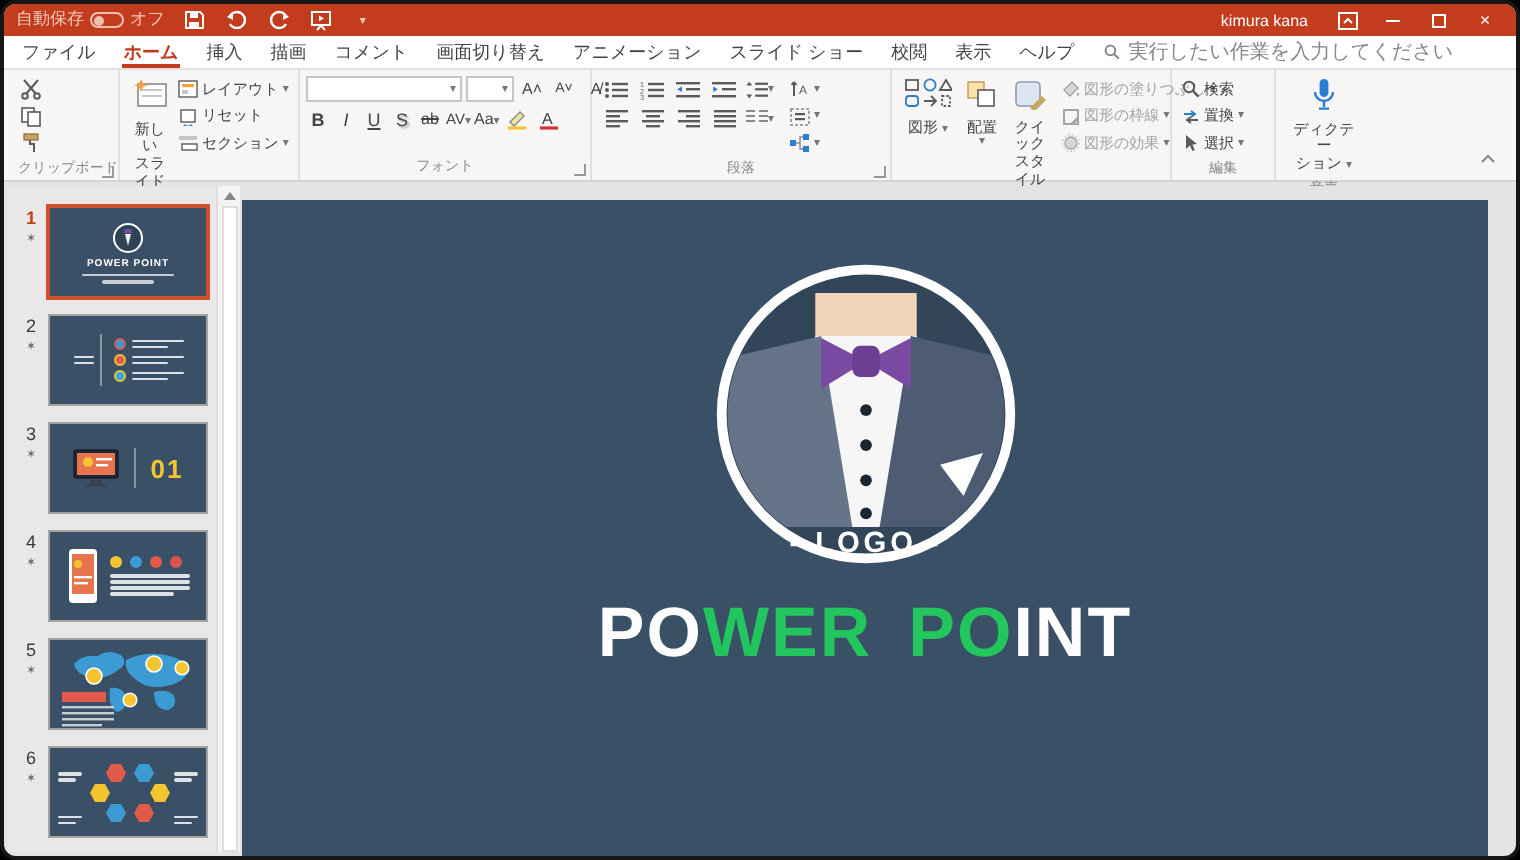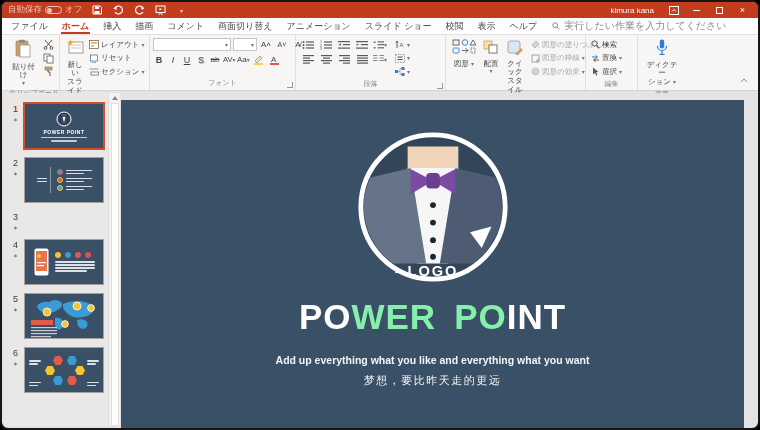--- a/index.html
+++ b/index.html
@@ -60,21 +60,21 @@
   .thumb{width:80px; height:46px; background:#3A5066; border:1px solid #A3A2A1; position:relative; overflow:hidden;}
   .thumb.sel{outline:2px solid #D0502E; outline-offset:-1px;}
   .vscroll{width:12px; background:#F4F3F2; border-left:1px solid #E0DEDC; display:flex; flex-direction:column; align-items:center;}
   .vs-up{width:10px; height:9px; display:flex; align-items:center; justify-content:center;}
   .vs-up::after{content:""; border-left:3px solid transparent; border-right:3px solid transparent; border-bottom:4px solid #8a8886;}
   .vs-thumb{width:8px; flex:1; background:#fff; border:1px solid #E0DEDC; margin:1px 0 0;}
   .canvas{flex:1; position:relative; background:#E4E3E2;}
   .slide{position:absolute; left:1px; top:7px; width:623px; height:335px; background:#3A5066; overflow:hidden;}
   .logo-wrap{position:absolute; top:29px; left:50%; transform:translateX(-50%);}
   .slide-title{position:absolute; top:197px; left:0; right:0; text-align:center; font-size:35px; font-weight:bold; letter-spacing:1px; white-space:nowrap;}
-  .tp-w{color:#FDFDFD;} .tp-g{color:#86efac;}
+  .tp-w{color:#FDFDFD;} .tp-g{color:#22c55e;}
   .wordgap{display:inline-block; width:18px;}
   .slide-sub-en{position:absolute; top:254px; left:0; right:0; text-align:center; font-size:10.5px; font-weight:bold; color:#F4F4F4;}
   .slide-sub-cn{position:absolute; top:273px; left:0; right:0; text-align:center; font-size:11px; color:#F4F4F4; letter-spacing:1.5px;}
   
   .mini-center{position:absolute; inset:0; display:flex; flex-direction:column; align-items:center; justify-content:center;}
   .m-title{font-size:5px; font-weight:bold; color:#fff; letter-spacing:.5px; margin-top:2px;}
   .m-bar{background:#C8CDD4; height:1.5px; border-radius:1px; margin-top:2px;}
   .m-row{display:flex; align-items:center; gap:3px; margin:2px 0;}
   .m-dot{width:6px; height:6px; border-radius:50%;}
   .m-lines{display:flex; flex-direction:column; gap:1.5px;}
@@ -161,31 +161,20 @@
           <line x1="5" y1="5" x2="7.4" y2="7.4" stroke="#8a8886" stroke-width="1"></line>
         </svg>
       <span>実行したい作業を入力してください</span>
     </span>
   </div>
 
   <div class="ribbon">
 
     <div class="rgroup" style="width:56px;">
       <div class="rgroup-body">
-        <div class="bigbtn">
-          <span class="bic">
-            <svg width="17" height="19" viewBox="0 0 17 19">
-                <rect x="1" y="2" width="12" height="15" rx="1" fill="#C9A469" stroke="#9a7b43" stroke-width=".6"></rect>
-                <rect x="4" y="0.8" width="6" height="3" rx="1" fill="#8a8886"></rect>
-                <rect x="5" y="6" width="10" height="12" fill="#fff" stroke="#8a8886" stroke-width=".7"></rect>
-              </svg>
-          </span>
-          <span>貼り付け</span>
-          <span class="caret">▾</span>
-        </div>
         <div class="smallcol">
           <span class="sbtn">
             <svg width="11" height="11" viewBox="0 0 11 11">
                 <line x1="2" y1="1" x2="8" y2="8" stroke="#5a5a5a" stroke-width="1"></line>
                 <line x1="9" y1="1" x2="3" y2="8" stroke="#5a5a5a" stroke-width="1"></line>
                 <circle cx="2.5" cy="9" r="1.4" fill="none" stroke="#5a5a5a"></circle>
                 <circle cx="8.5" cy="9" r="1.4" fill="none" stroke="#5a5a5a"></circle>
               </svg>
           </span>
           <span class="sbtn">
@@ -622,20 +611,35 @@
             </div>
           </div>
         </div>
       </div>
 
       <div class="thumb-row">
         <div class="thumb-meta">
           <span class="tnum">3</span>
           <span class="tstar">✶</span>
         </div>
+        <div class="thumb">
+          <div class="mini-center" style="flex-direction:row; gap:7px;">
+            <svg width="24" height="20" viewBox="0 0 24 20">
+                <rect x="1" y="1" width="22" height="14" rx="1" fill="#1E2B38" stroke="#111" stroke-width=".5"></rect>
+                <rect x="2.5" y="2.5" width="19" height="11" fill="#E8734F"></rect>
+                <circle cx="8" cy="7" r="2.5" fill="#F5C431"></circle>
+                <rect x="12" y="5" width="8" height="1.2" fill="#fff"></rect>
+                <rect x="12" y="8" width="6" height="1.2" fill="#fff"></rect>
+                <rect x="9" y="16" width="6" height="2" fill="#34424F"></rect>
+                <rect x="7" y="18" width="10" height="1.2" fill="#34424F"></rect>
+              </svg>
+            <div class="m-vline" style="height:20px;"></div>
+            <span class="m-num">01</span>
+          </div>
+        </div>
       </div>
 
       <div class="thumb-row">
         <div class="thumb-meta">
           <span class="tnum">4</span>
           <span class="tstar">✶</span>
         </div>
         <div class="thumb">
           <div class="mini-center" style="flex-direction:row; gap:6px;">
             <svg width="15" height="28" viewBox="0 0 15 28">
@@ -753,18 +757,16 @@
                   <circle cx="80" cy="131" r="3"></circle>
               </g>
             </g>
             <text x="80" y="151" text-anchor="middle" font-size="15" font-weight="bold" letter-spacing="2" fill="#FFFFFF" font-family="Liberation Sans, sans-serif" id="logo-text-svg">- LOGO -</text>
           </svg>
         </div>
 
         <div class="slide-title">
           <span class="tp-w">PO</span><span class="tp-g">WER</span><span class="wordgap"></span><span class="tp-g">PO</span><span class="tp-w">INT</span>
         </div>
-        <div class="slide-sub-en">Add up everything what you like and everything what you want</div>
-        <div class="slide-sub-cn">梦想，要比昨天走的更远</div>
       </div>
     </div>
   </div>
 </div>
 
 </body></html>

